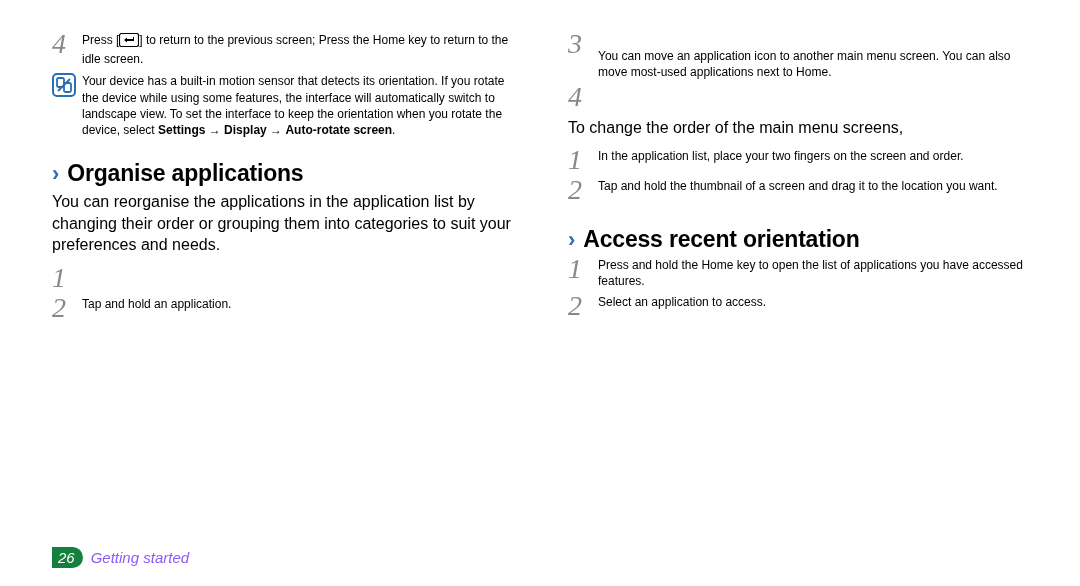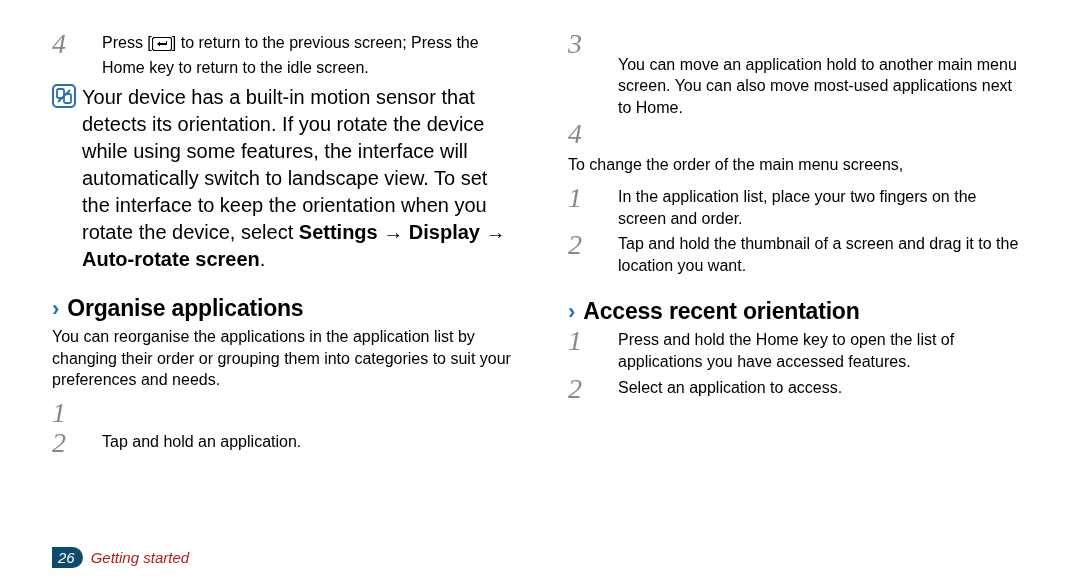--- a/index.html
+++ b/index.html
@@ -2,35 +2,35 @@
 <html><head>
 <meta charset="utf-8">
 <style>
   * { box-sizing: border-box; margin: 0; padding: 0; }
   html, body { width: 1080px; height: 586px; font-family: "Myriad Pro", "Segoe UI", Arial, sans-serif; color: #000; }
   body { position: relative; padding: 32px 52px 0 52px; }
   .columns { display: flex; gap: 56px; }
   .col { width: 486px; }
   .step { display: flex; align-items: flex-start; margin-bottom: 4px; }
   .step .num { font-family: Georgia, "Times New Roman", serif; font-style: italic; font-size: 28px; color: #888; width: 30px; flex-shrink: 0; line-height: 1; margin-top: -2px; }
-  .step .text { font-size: 16px; line-height: 1.35; margin-left: 20px; }
+  .step .text { font-size: 12px; line-height: 1.35; }
   .step .text b { font-weight: 400; }
   .callout { display: flex; align-items: flex-start; margin-top: 6px; margin-bottom: 14px; }
   .callout .icon { width: 30px; flex-shrink: 0; }
   .callout .icon svg { display: block; }
-  .callout .text { font-size: 20px; line-height: 1.35; }
+  .callout .text { font-size: 12px; line-height: 1.35; }
   .callout .text b { font-weight: 700; }
   .section-heading { display: flex; align-items: center; margin-top: 22px; margin-bottom: 4px; }
   .section-heading .chevron { color: #2b6fb3; font-size: 22px; font-weight: 700; margin-right: 8px; }
   .section-heading .title { font-size: 23px; font-weight: 700; letter-spacing: -0.2px; }
   .para { font-size: 16px; line-height: 1.35; margin-bottom: 8px; }
   .inline-icon { display: inline-block; vertical-align: -3px; }
   .footer { position: absolute; left: 52px; bottom: 18px; display: flex; align-items: center; }
-  .footer .page-badge { background: #0c4a6e; color: #fff; font-style: italic; font-size: 15px; padding: 2px 8px 2px 6px; border-radius: 0 12px 12px 0; margin-right: 8px; }
-  .footer .section-label { font-style: italic; font-size: 15px; color: #b91c1c; }
+  .footer .page-badge { background: #15803d; color: #fff; font-style: italic; font-size: 15px; padding: 2px 8px 2px 6px; border-radius: 0 12px 12px 0; margin-right: 8px; }
+  .footer .section-label { font-style: italic; font-size: 15px; color: #8b5cf6; }
   .step-group { margin-top: 10px; }
 </style>
 </head>
 <body>
 
 <div class="columns">
 
   <div class="col">
 
     <div class="step">
@@ -75,21 +75,21 @@
     </div>
 
   </div>
 
   <div class="col">
 
     <div class="step">
       <div class="num">3</div>
       <div class="text">
         <br>
-        <span>You can move an application hold to another main menu screen. You can also move most-used applications next to </span><b>Home</b><span>.</span>
+        <span>You can move an application icon to another main menu screen. You can also move most-used applications next to </span><b>Home</b><span>.</span>
       </div>
     </div>
 
     <div class="step">
       <div class="num">4</div>
     </div>
 
     <div class="para" style="margin-top:6px">To change the order of the main menu screens,</div>
 
     <div class="step-group">

